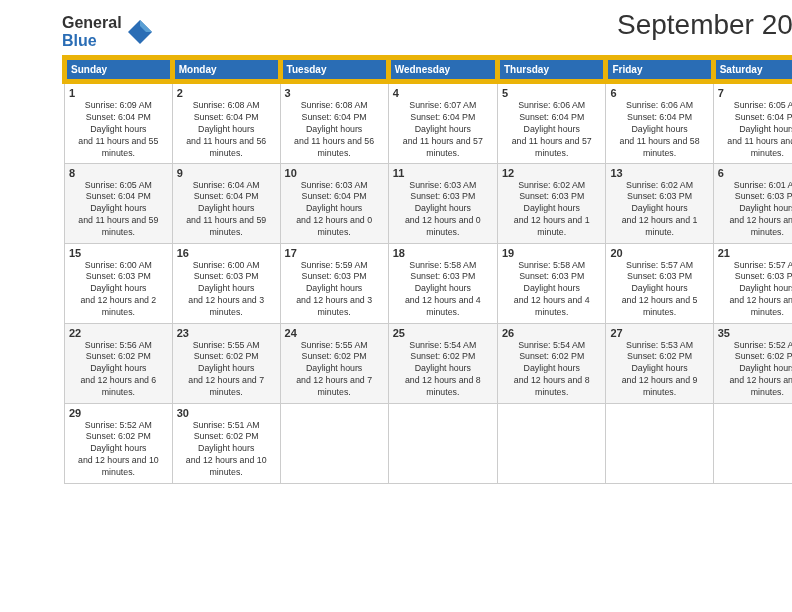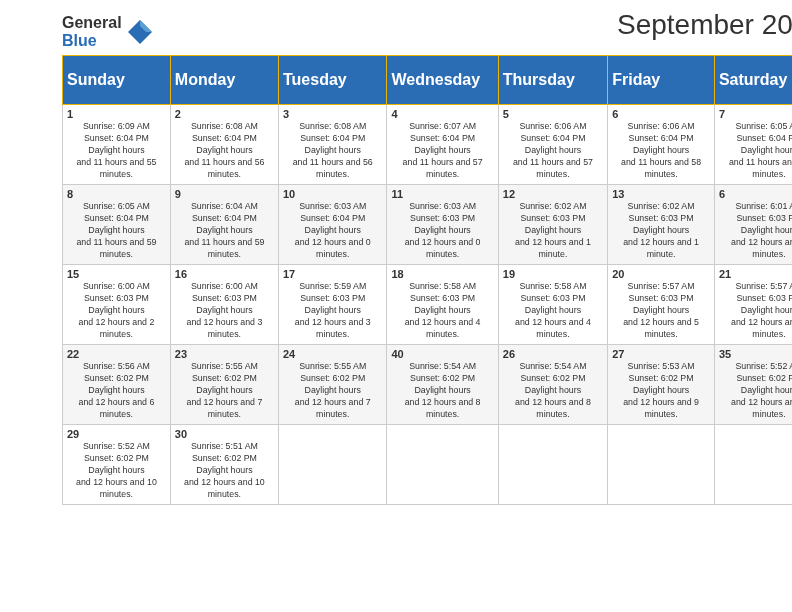--- a/index.html
+++ b/index.html
@@ -61,25 +61,25 @@
       color: #555;
     }
     .calendar {
       width: 100%;
       border-collapse: collapse;
       font-size: 9.5px;
     }
     .calendar th {
       background: #2a6db5;
       color: #fff;
-      padding: 15px 4px;
+      padding: 4px 4px;
       text-align: left;
-      font-size: 16px;
+      font-size: 10px;
       font-weight: bold;
-      border: 1px solid #eab308;
+      border: 5px solid #eab308;
     }
     .calendar td {
       border: 1px solid #ccc;
       vertical-align: top;
       padding: 3px 4px;
       width: 113px;
       height: 80px;
       background: #fff;
     }
     .calendar tr:nth-child(even) td {
@@ -328,21 +328,21 @@
         </td>
           <td>
           <span class="day-num">24</span>
           <div class="day-info">
             Sunrise: 5:55 AM<br>
             Sunset: 6:02 PM<br>
             Daylight hours<br>and 12 hours and 7 minutes.
           </div>
         </td>
           <td>
-          <span class="day-num">40</span>
+          <span class="day-num">25</span>
           <div class="day-info">
             Sunrise: 5:54 AM<br>
             Sunset: 6:02 PM<br>
             Daylight hours<br>and 12 hours and 8 minutes.
           </div>
         </td>
           <td>
           <span class="day-num">26</span>
           <div class="day-info">
             Sunrise: 5:54 AM<br>

